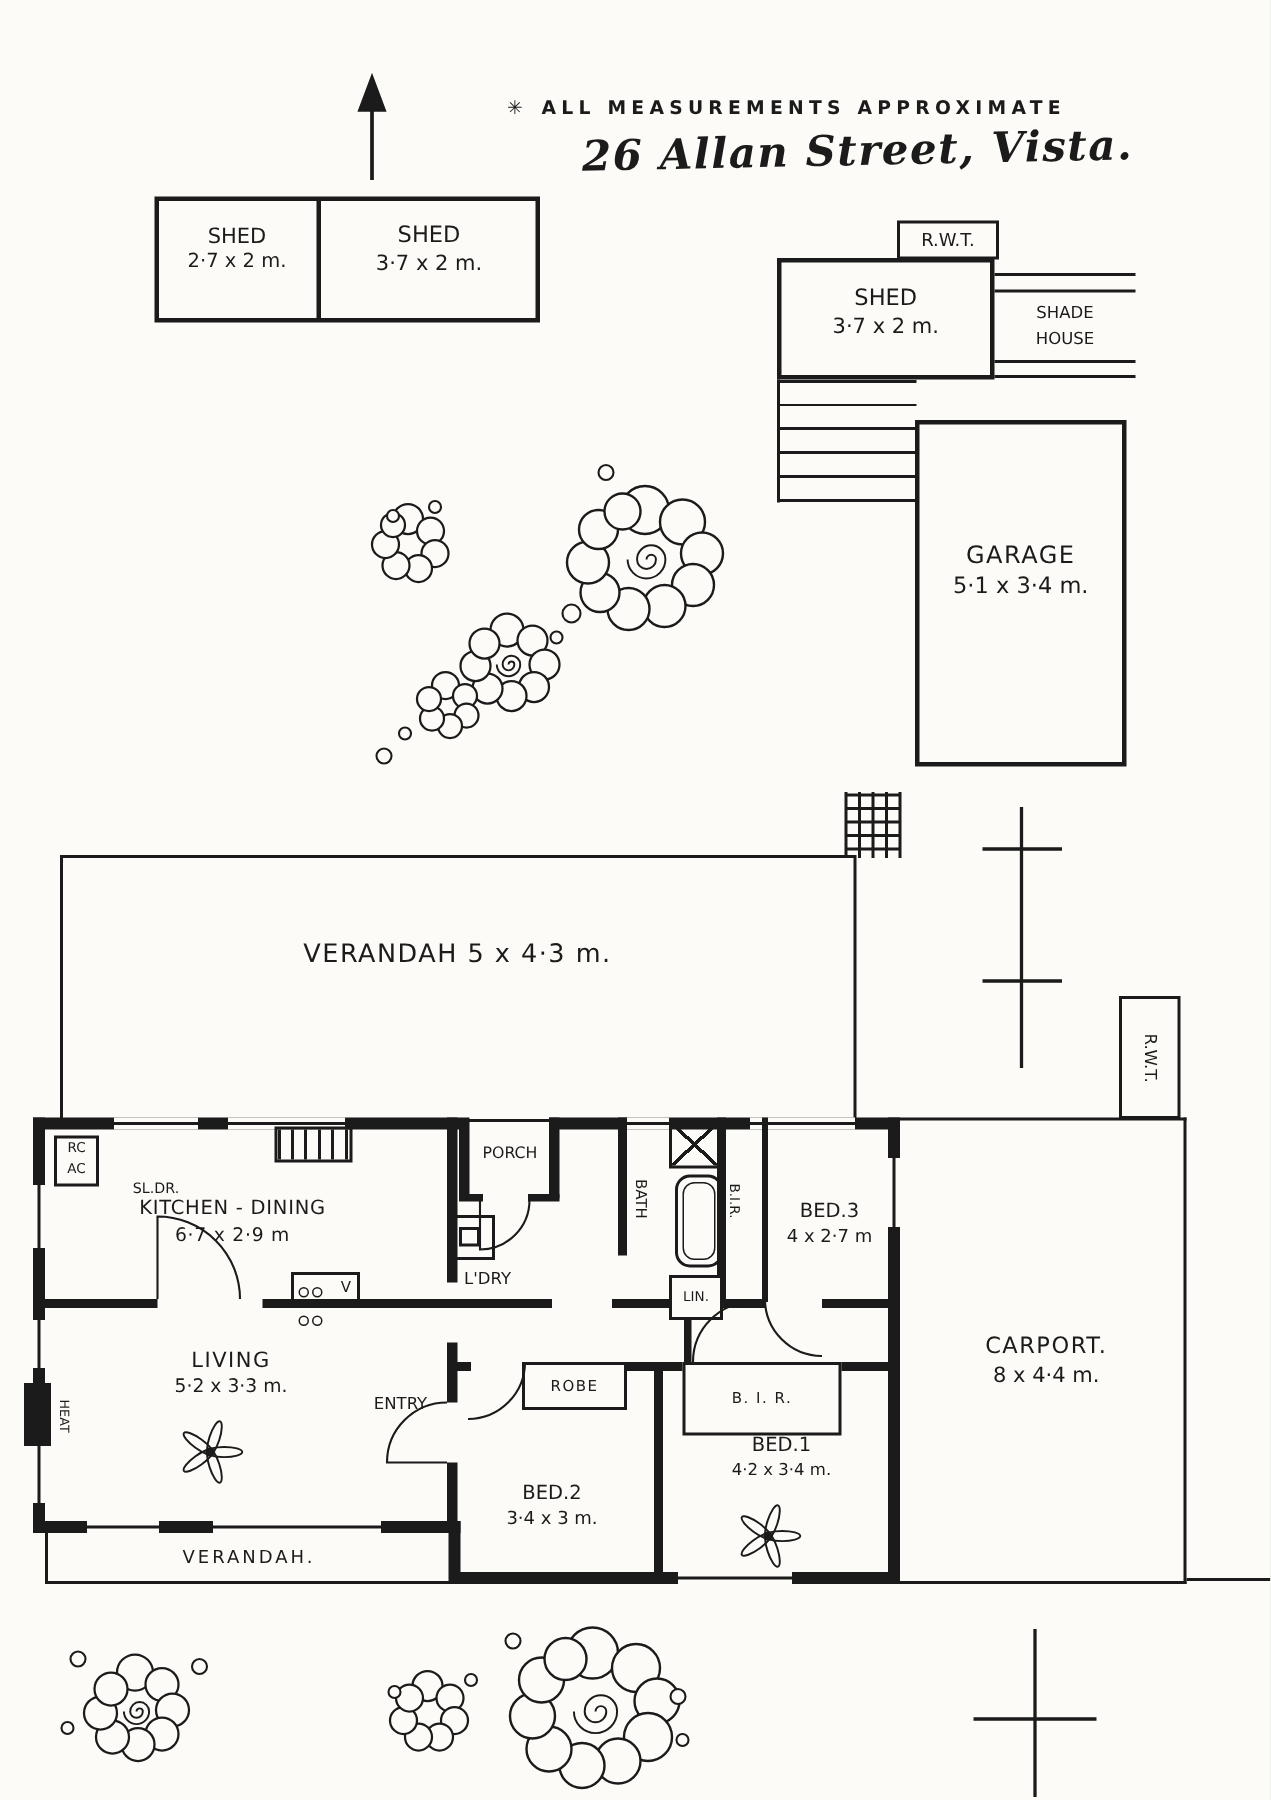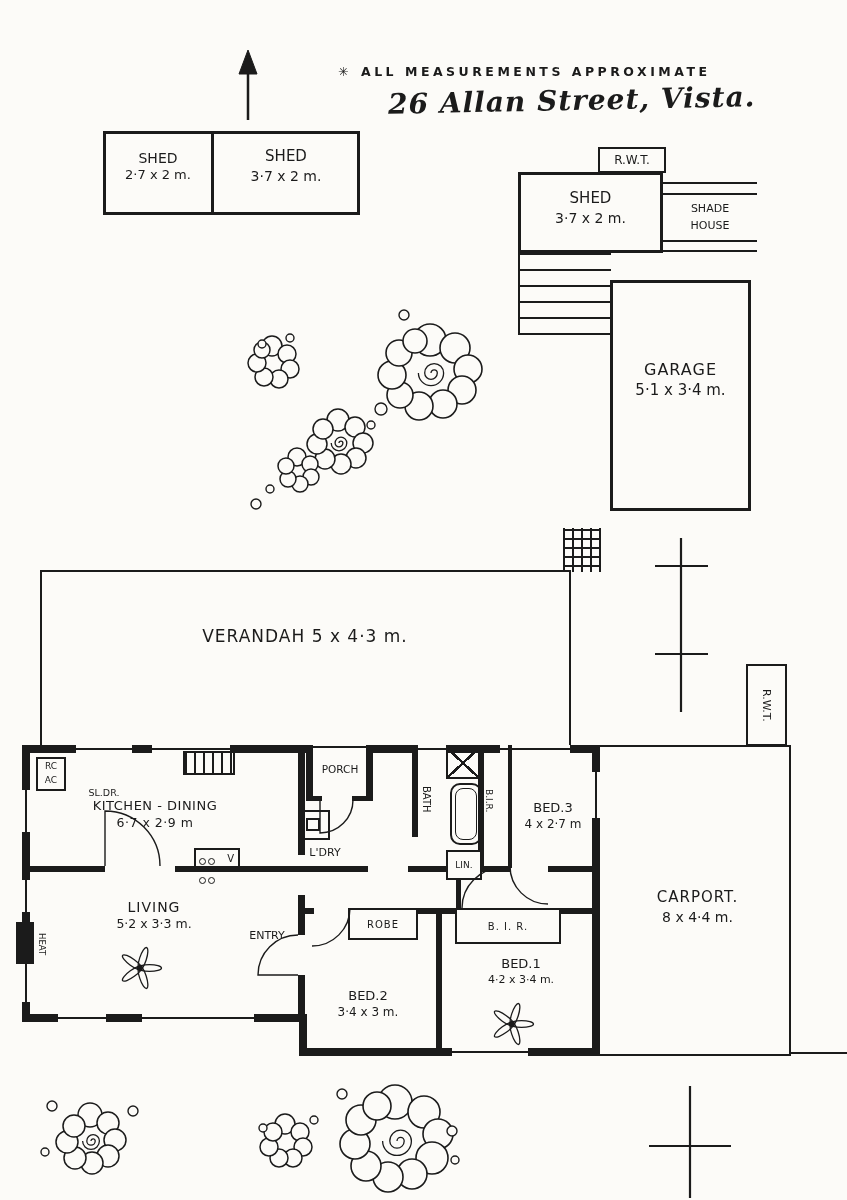--- a/index.html
+++ b/index.html
@@ -131,28 +131,31 @@
   <div class="wall" style="left:298px;top:866px;width:70px;height:6px;"></div>
   <div class="wall" style="left:408px;top:866px;width:38px;height:6px;"></div>
   <div class="wall" style="left:482px;top:866px;width:28px;height:6px;"></div>
   <div class="wall" style="left:548px;top:866px;width:44px;height:6px;"></div>
   <div class="wall" style="left:456px;top:866px;width:5px;height:44px;"></div>
   <div class="wall" style="left:298px;top:908px;width:16px;height:6px;"></div>
   <div class="wall" style="left:350px;top:908px;width:106px;height:6px;"></div>
   <div class="wall" style="left:560px;top:908px;width:32px;height:6px;"></div>
   <div class="wall" style="left:436px;top:908px;width:6px;height:144px;"></div>
 
+  <div class="box b2 flexc" style="left:30px;top:1022px;width:272px;height:34px;border-top:none;font-size:12px;letter-spacing:2px;">
+    <span>VERANDAH.</span>
+  </div>
 
   <div class="box b2 flexc" style="left:446px;top:850px;width:36px;height:30px;background:#fcfbf8;font-size:9px;">
     <span>LIN.</span>
   </div>
   <div class="box b2 flexc" style="left:348px;top:908px;width:70px;height:32px;background:#fcfbf8;font-size:10px;letter-spacing:1px;">
     <span>ROBE</span>
   </div>
-  <div class="box b2 flexc" style="left:455px;top:908px;width:106px;height:36px;background:#fcfbf8;font-size:10px;letter-spacing:1px;">
+  <div class="box b2 flexc" style="left:455px;top:908px;width:106px;height:49px;background:#fcfbf8;font-size:10px;letter-spacing:1px;">
     <span>B. I. R.</span>
   </div>
   <div class="box b2" style="left:36px;top:757px;width:30px;height:34px;font-size:9px;text-align:center;line-height:1.6;">
     <div>RC</div>
     <div>AC</div>
   </div>
   <div class="wall" style="left:16px;top:922px;width:18px;height:42px;"></div>
   <div class="lbl vtext" style="left:36px;top:924px;height:40px;font-size:8.5px;">HEAT</div>
 
   <div class="bench"></div>

